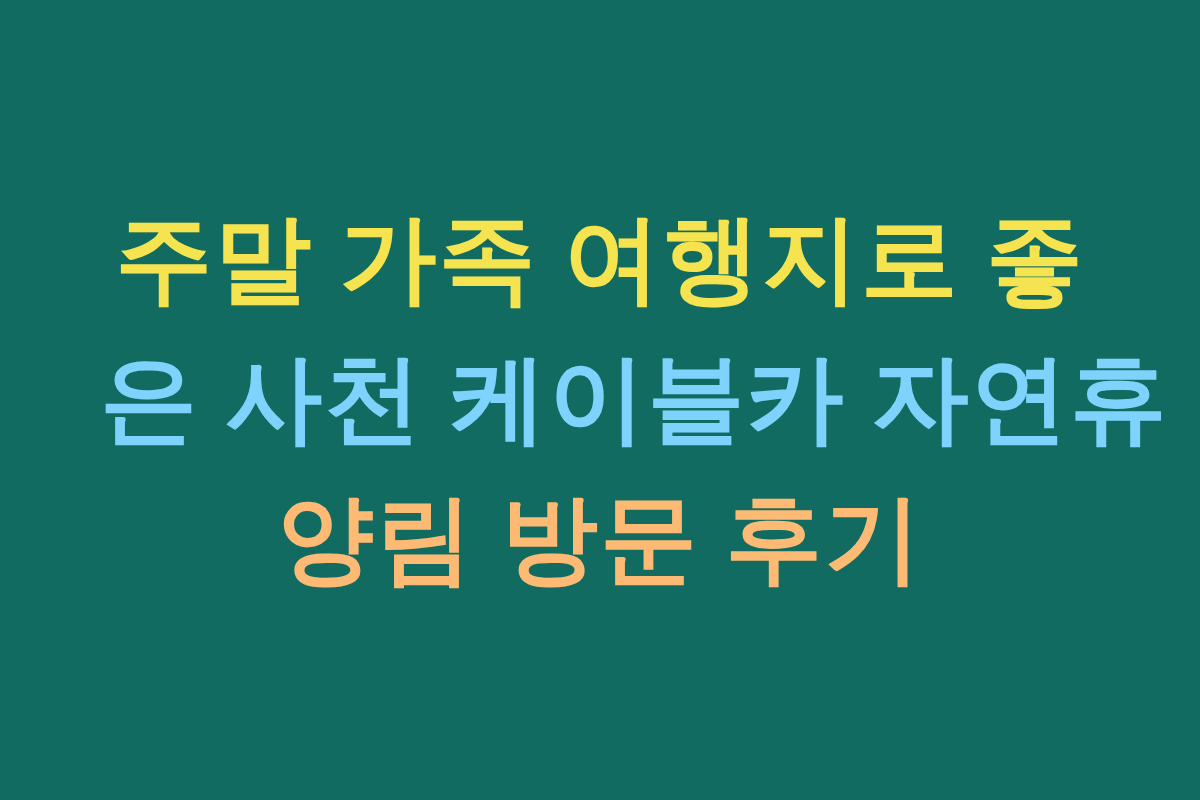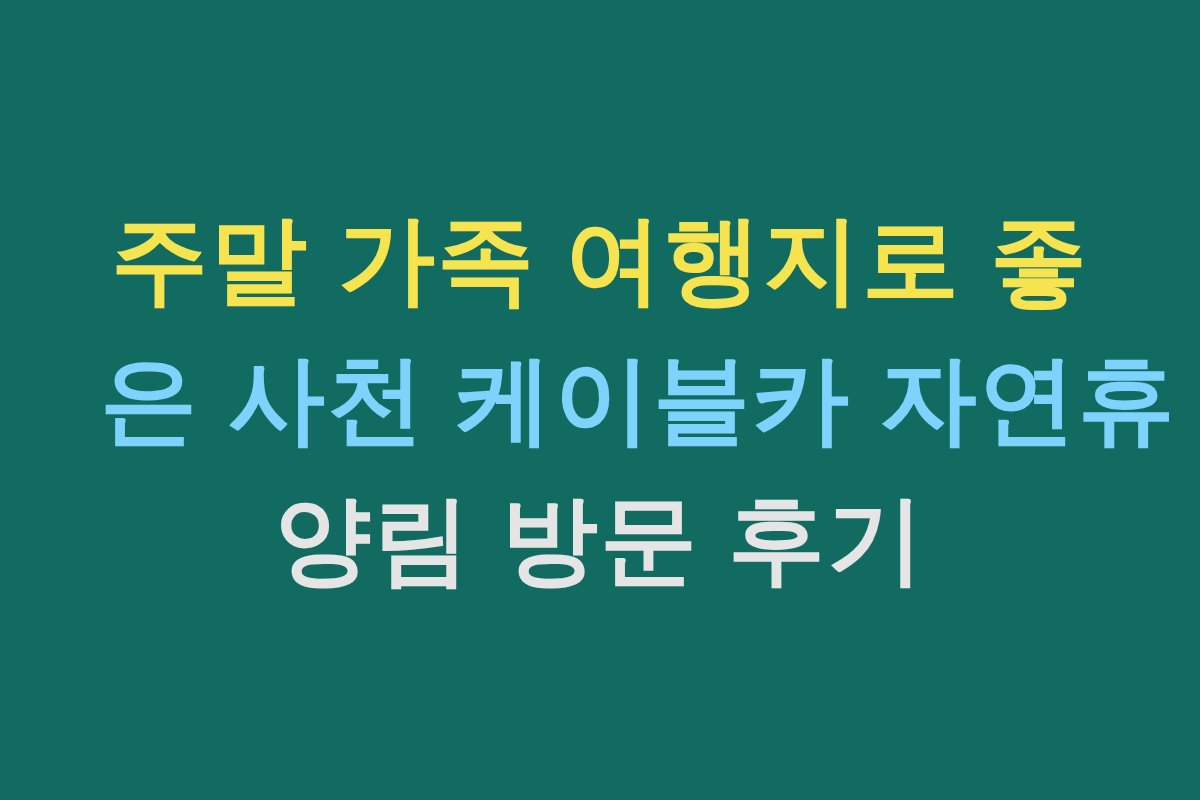--- a/index.html
+++ b/index.html
@@ -28,21 +28,21 @@
 
   #title-block {
     width: 1000px;
     text-align: center;
     user-select: none;
   }
 
   .title-line {
     display: block;
     color: #F5E34F;
-    font-family: Liberation Sans, sans-serif;
+    font-family: Liberation Serif, serif;
     font-weight: 700;
     font-size: 95px;
     line-height: 140px;
     letter-spacing: 1px;
     white-space: nowrap;
     text-rendering: optimizeLegibility;
   }
 
   
   .title-line.line-wide {
@@ -59,17 +59,17 @@
 <body>
 
 <div id="title-card" style="background: rgb(18, 107, 97);">
 
   <div id="title-block">
 
     <span class="title-line line-wide" style="color: rgb(245, 227, 79);">주말 가족 여행지로 좋</span>
 
     <span class="title-line line-wide" style="color: #7dd3fc;">은 사천 케이블카 자연휴</span>
 
-    <span class="title-line line-short" style="color: #e5e5e5;">양림 방문 후기</span>
+    <span class="title-line line-short" style="color: #fdba74;">양림 방문 후기</span>
 
   </div>
 
 </div>
 
 </body></html>

